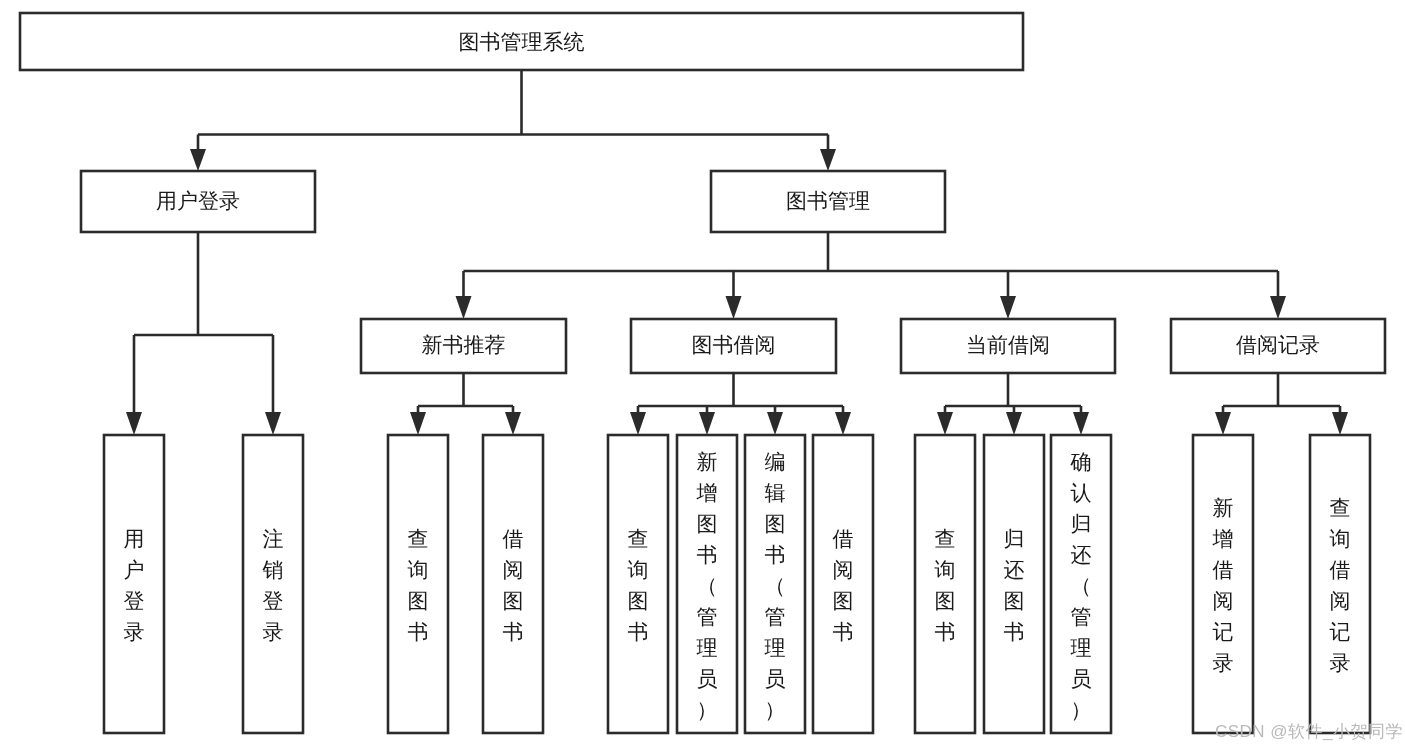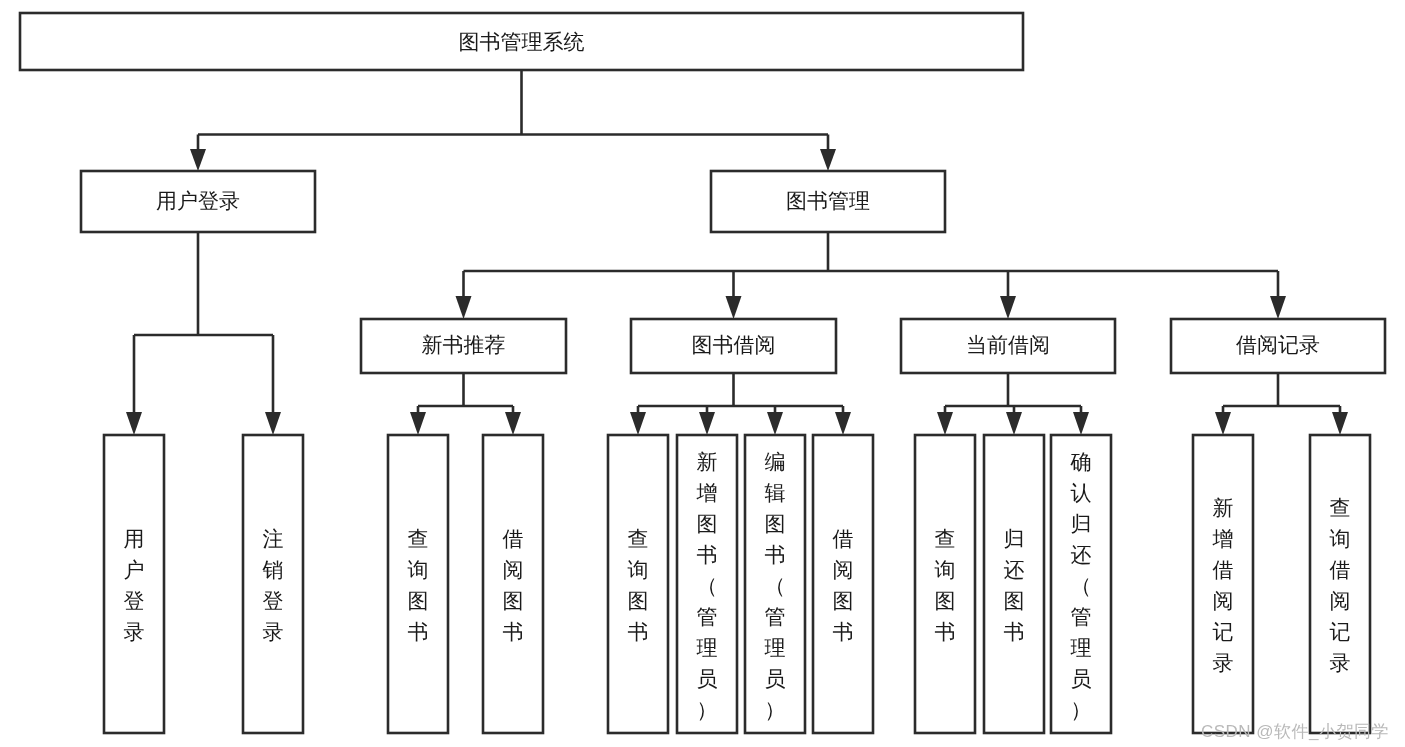--- a/index.html
+++ b/index.html
@@ -54,21 +54,21 @@
     dominant-baseline: middle;
   }
   .leaf-label {
     font-family: "Liberation Sans", "DejaVu Sans", sans-serif;
     font-size: 21px;
     fill: #1a1a1a;
     text-anchor: middle;
   }
   .watermark {
     position: absolute;
-    right: 16px;
+    right: 2px;
     bottom: 4px;
     font-family: "Liberation Sans", "DejaVu Sans", sans-serif;
     font-size: 17px;
     color: #b9b9b9;
     letter-spacing: 0.5px;
     white-space: nowrap;
     user-select: none;
   }
 </style>
 </head>

